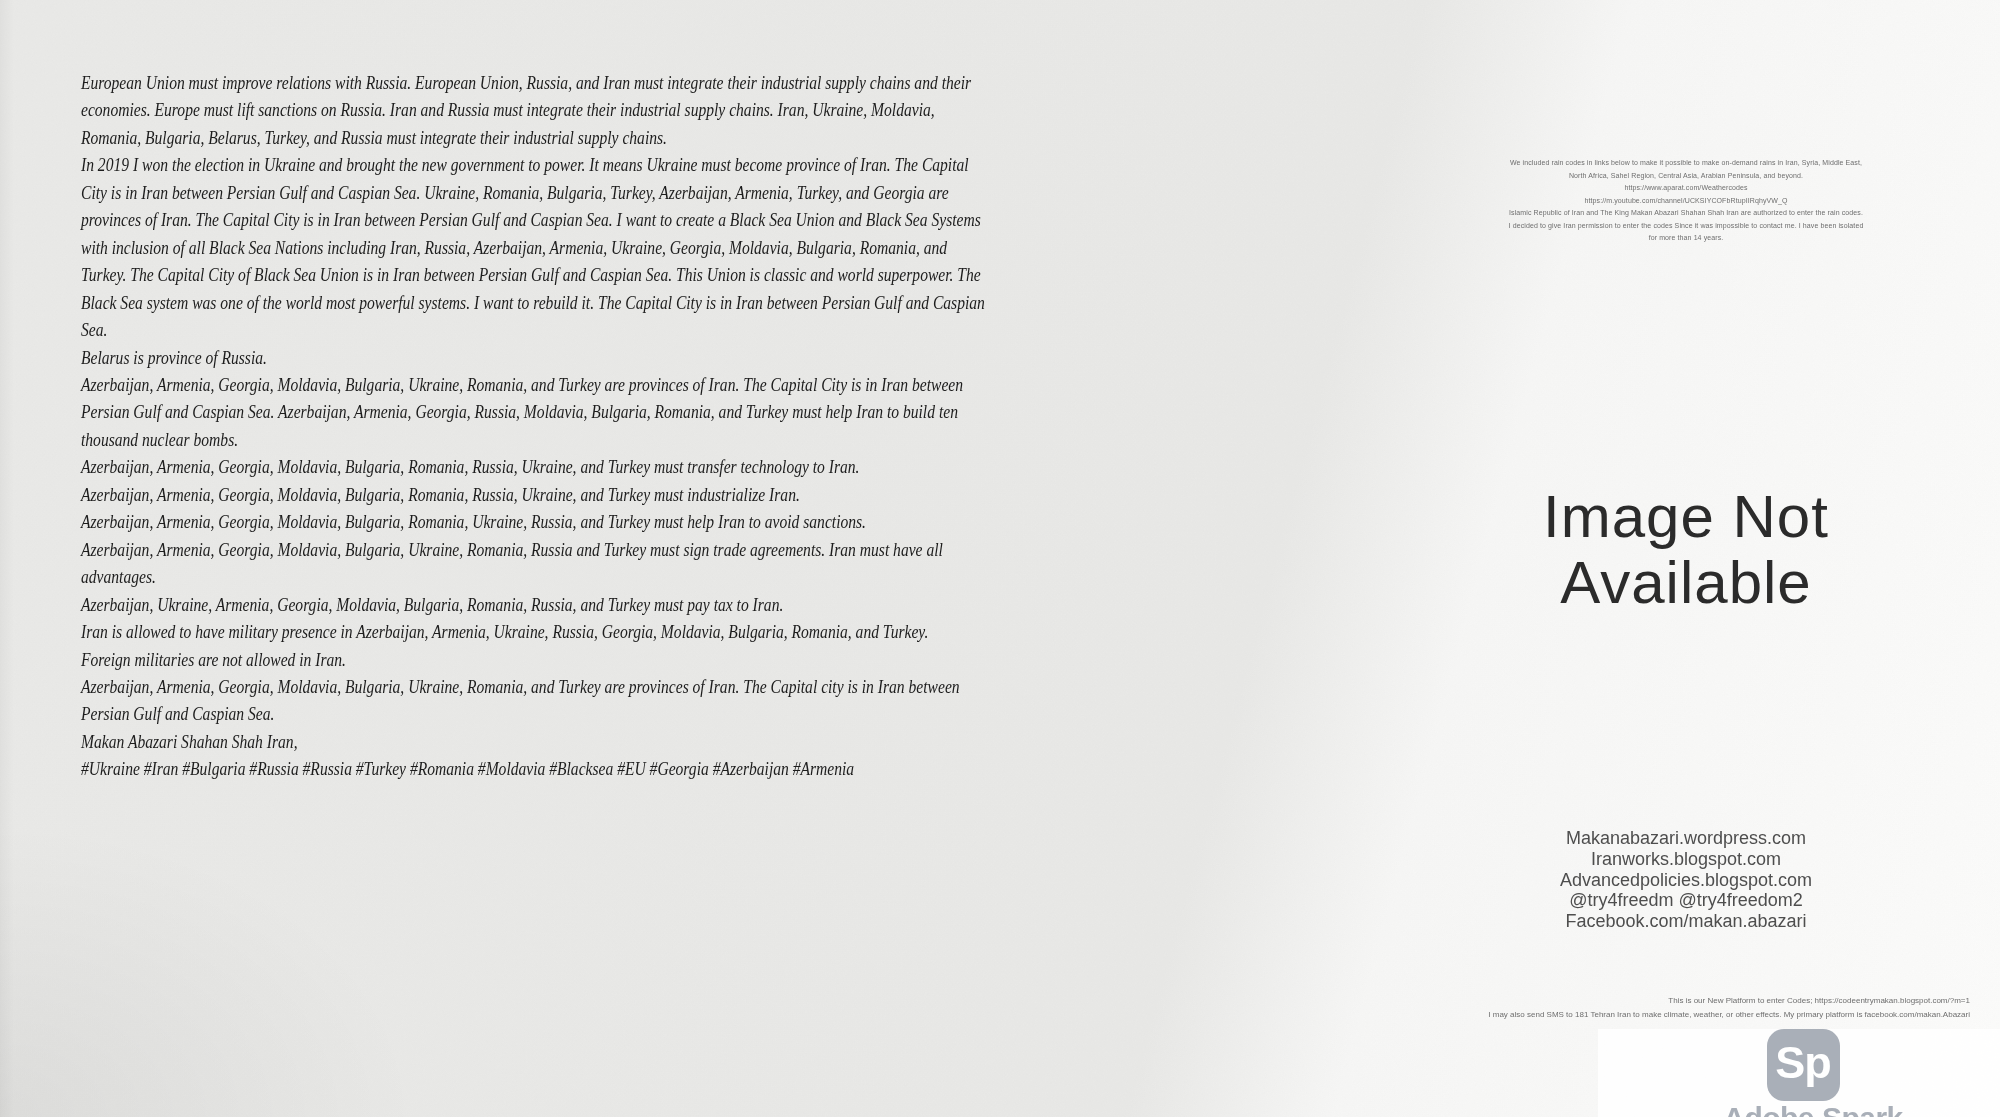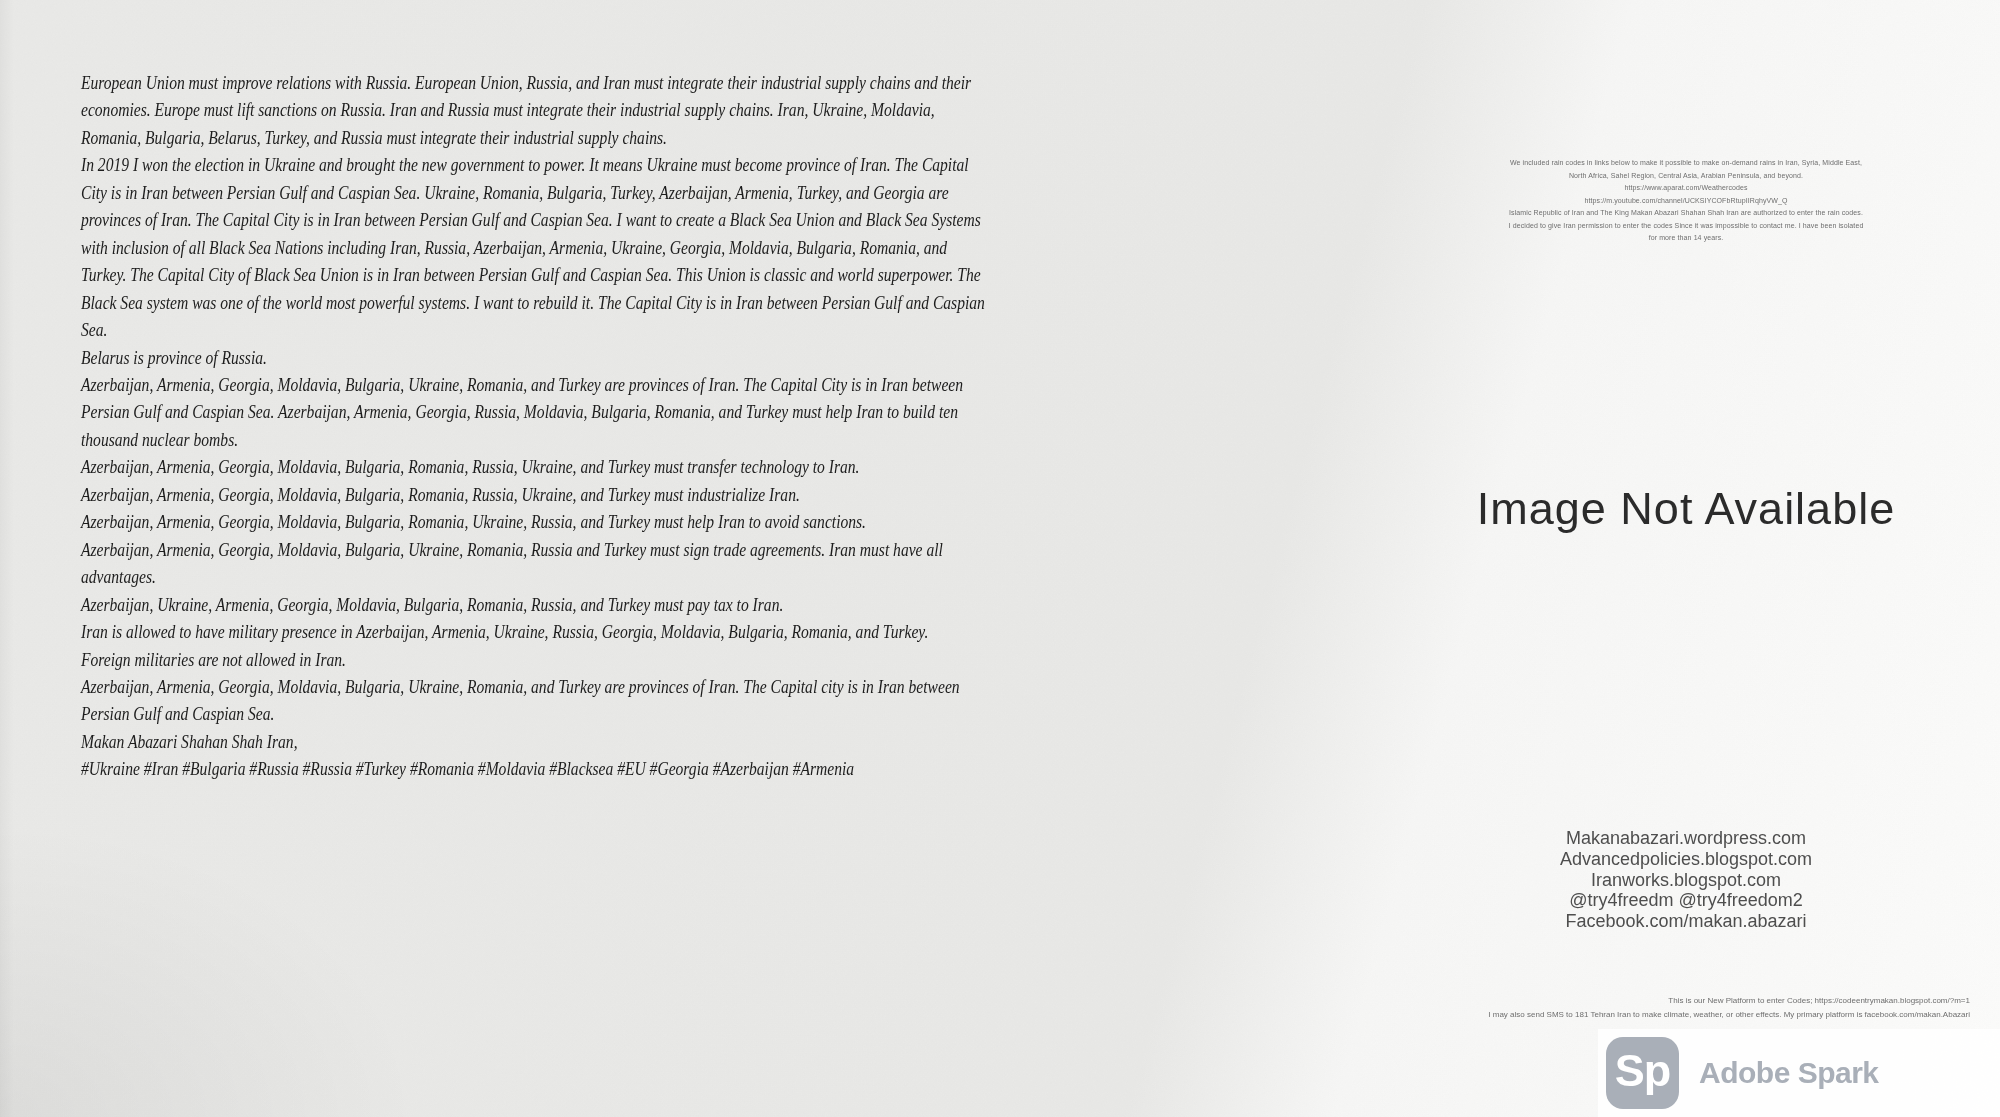--- a/index.html
+++ b/index.html
@@ -30,41 +30,41 @@
   
   .fine-top{
     position:absolute;left:1440px;top:157px;width:492px;
     font-size:7px;line-height:12.5px;color:#6e6e6e;
     text-align:center;letter-spacing:.1px;
   }
   
   .ina{
     position:absolute;left:1440px;top:484px;width:492px;
     text-align:center;
-    font-size:45px;font-weight:300;color:#2b2b2b;letter-spacing:1px;
+    font-size:60px;font-weight:300;color:#2b2b2b;letter-spacing:1px;
     line-height:1.1;
   }
   
   .links{
     position:absolute;left:1440px;top:828px;width:492px;
     text-align:center;
     font-size:18px;line-height:20.8px;color:#4e4e4e;
   }
   
   .fine-bottom{
     position:absolute;left:1410px;top:994px;width:560px;
     text-align:right;
     font-size:8px;line-height:14.3px;color:#6e6e6e;
   }
   
   .watermark{
     position:absolute;left:1598px;top:1029px;width:402px;height:88px;
     background:rgba(255,255,255,0.82);
     display:flex;align-items:center;
-    padding-left:8px;box-sizing:border-box;
+    padding-left:8px;box-sizing:border-box;flex-direction:column;
   }
   .wm-logo{
     width:73px;height:72px;border-radius:17px;background:#a9afb8;
     display:flex;align-items:center;justify-content:center;
     flex:0 0 auto;
   }
   .wm-logo span{
     color:#ffffff;font-weight:700;font-size:45px;line-height:1;
     transform:translateY(-3px);
     letter-spacing:-1px;
@@ -127,22 +127,22 @@
     <div>https://m.youtube.com/channel/UCKSIYCOFbRtupIIRqhyVW_Q</div>
     <div>Islamic Republic of Iran and The King Makan Abazari Shahan Shah Iran are authorized to enter the rain codes.</div>
     <div>I decided to give Iran permission to enter the codes Since it was impossible to contact me. I have been isolated</div>
     <div>for more than 14 years.</div>
   </div>
 
   <div class="ina">Image Not Available</div>
 
   <div class="links">
     <div>Makanabazari.wordpress.com</div>
+    <div>Iranworks.blogspot.com</div>
     <div>Advancedpolicies.blogspot.com</div>
-    <div>Iranworks.blogspot.com</div>
     <div>@try4freedm @try4freedom2</div>
     <div>Facebook.com/makan.abazari</div>
   </div>
 
   <div class="fine-bottom">
     <div>This is our New Platform to enter Codes; https://codeentrymakan.blogspot.com/?m=1</div>
     <div>I may also send SMS to 181 Tehran Iran to make climate, weather, or other effects. My primary platform is facebook.com/makan.Abazari</div>
   </div>
 
   <div class="watermark">

